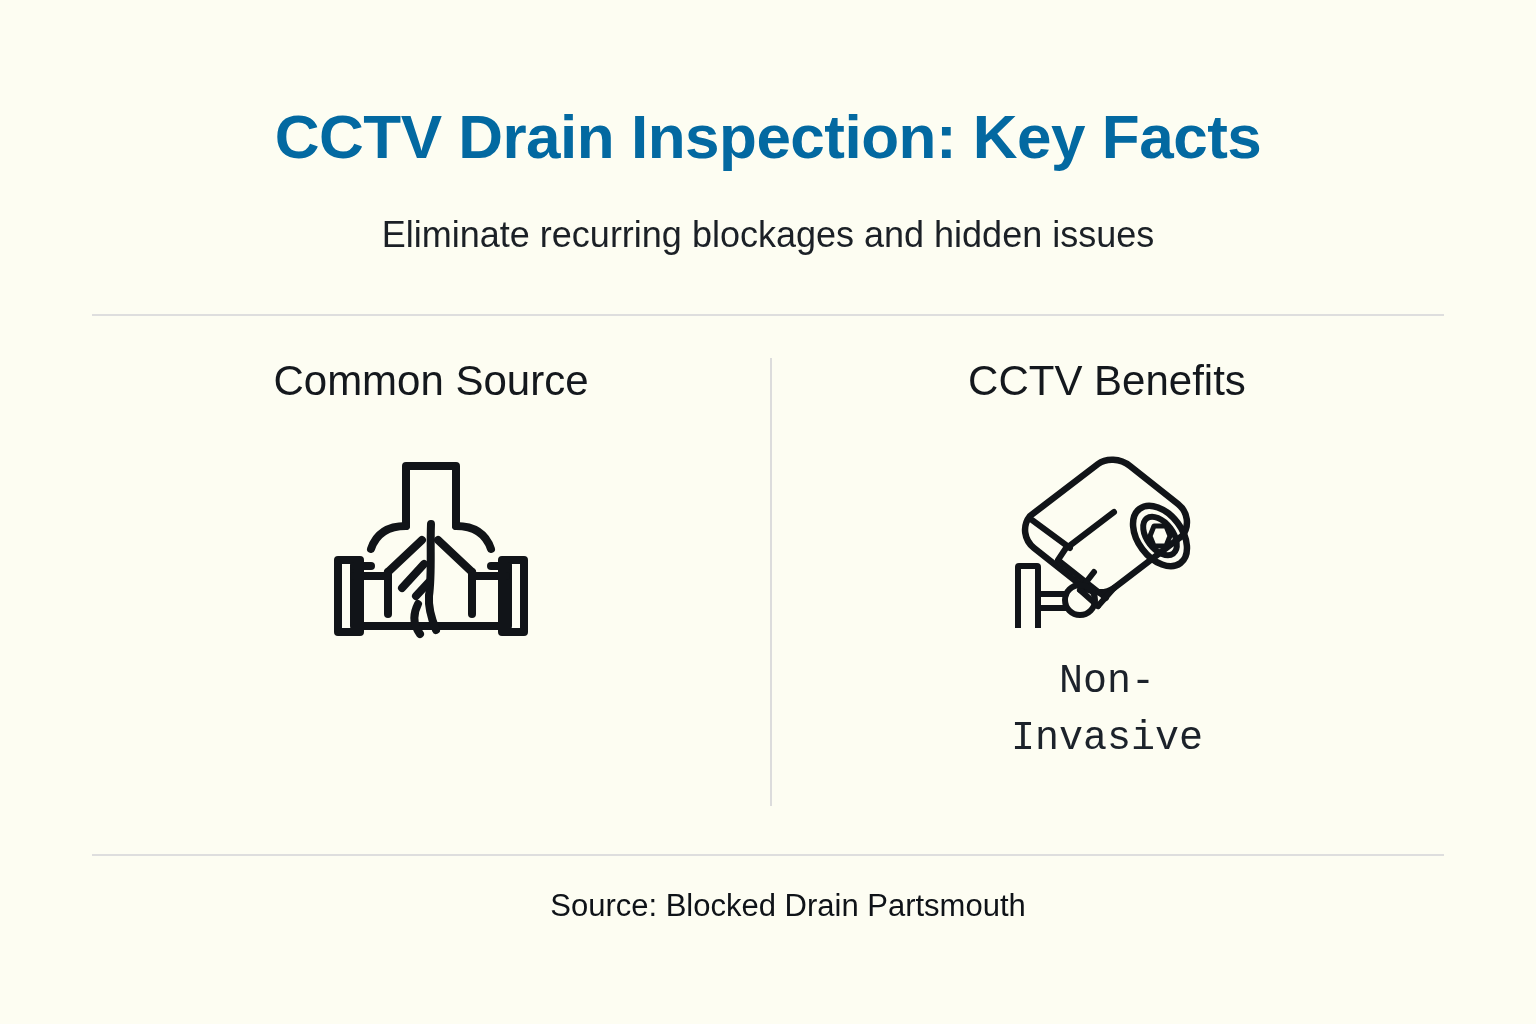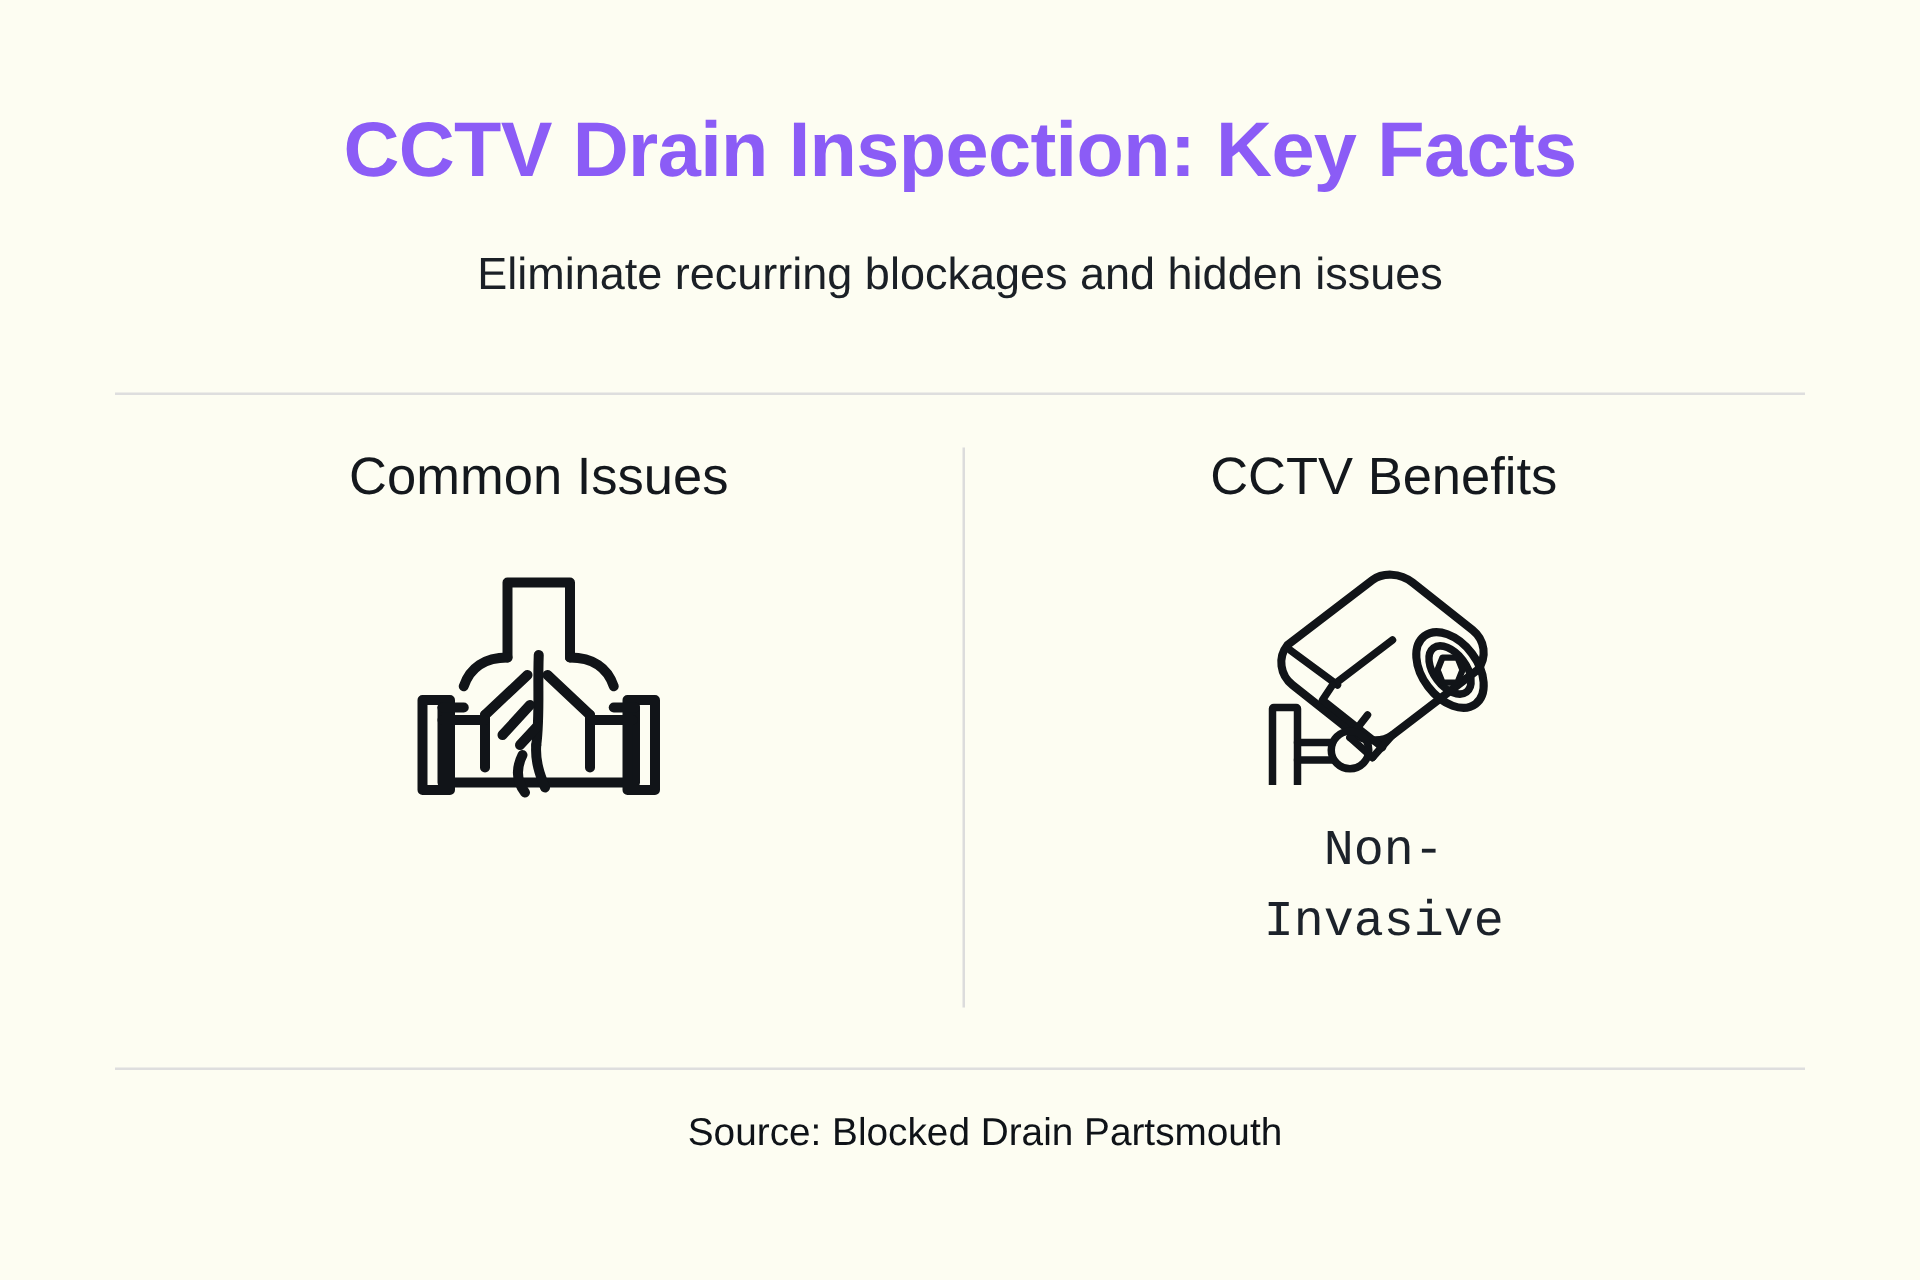--- a/index.html
+++ b/index.html
@@ -27,22 +27,22 @@
   
   .header {
     padding-top: 88px;
     text-align: center;
   }
   .title {
     font-size: 62px;
     font-weight: 700;
     letter-spacing: -0.5px;
     line-height: 1.05;
-    color: #8b5cf6;
-    margin: 0;
+    color: #0369a1;
+    margin: 16px;
     padding: 0;
   }
   .subtitle {
     font-size: 36px;
     font-weight: 400;
     color: #1b2026;
     margin: 18px;
     padding-top: 28px;
     line-height: 1.1;
   }
@@ -161,21 +161,21 @@
     <p class="subtitle">Eliminate recurring blockages and hidden issues</p>
   </div>
 
   <div class="rule rule-top"></div>
 
   <div class="columns">
 
     <div class="v-divider"></div>
 
     <div class="col col-left">
-      <div class="col-heading">Common Issues</div>
+      <div class="col-heading">Common Source</div>
 
       <div class="items items-single">
         <div class="item">
           <div class="icon-box">
             <svg width="210" height="185" viewBox="0 0 210 185" fill="none" stroke="#111418" stroke-width="7" stroke-linecap="round" stroke-linejoin="round">
 
               <path d="M28 112 L28 172 M28 172 L182 172 M182 112 L182 172" stroke-width="8"></path>
 
               <rect x="12" y="106" width="22" height="72" stroke-width="8"></rect>
 

